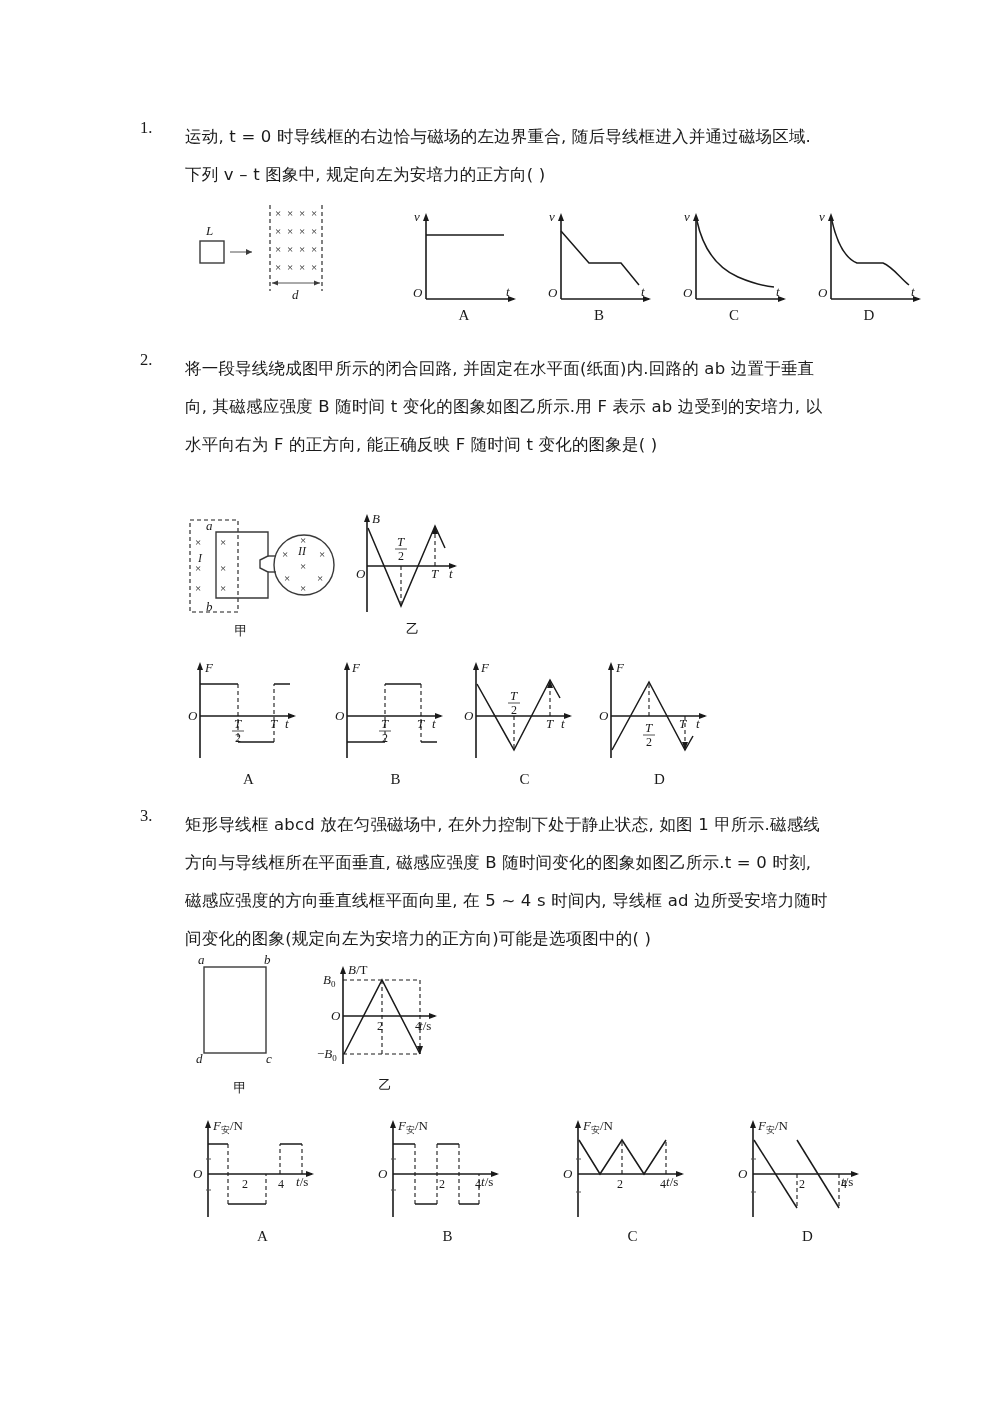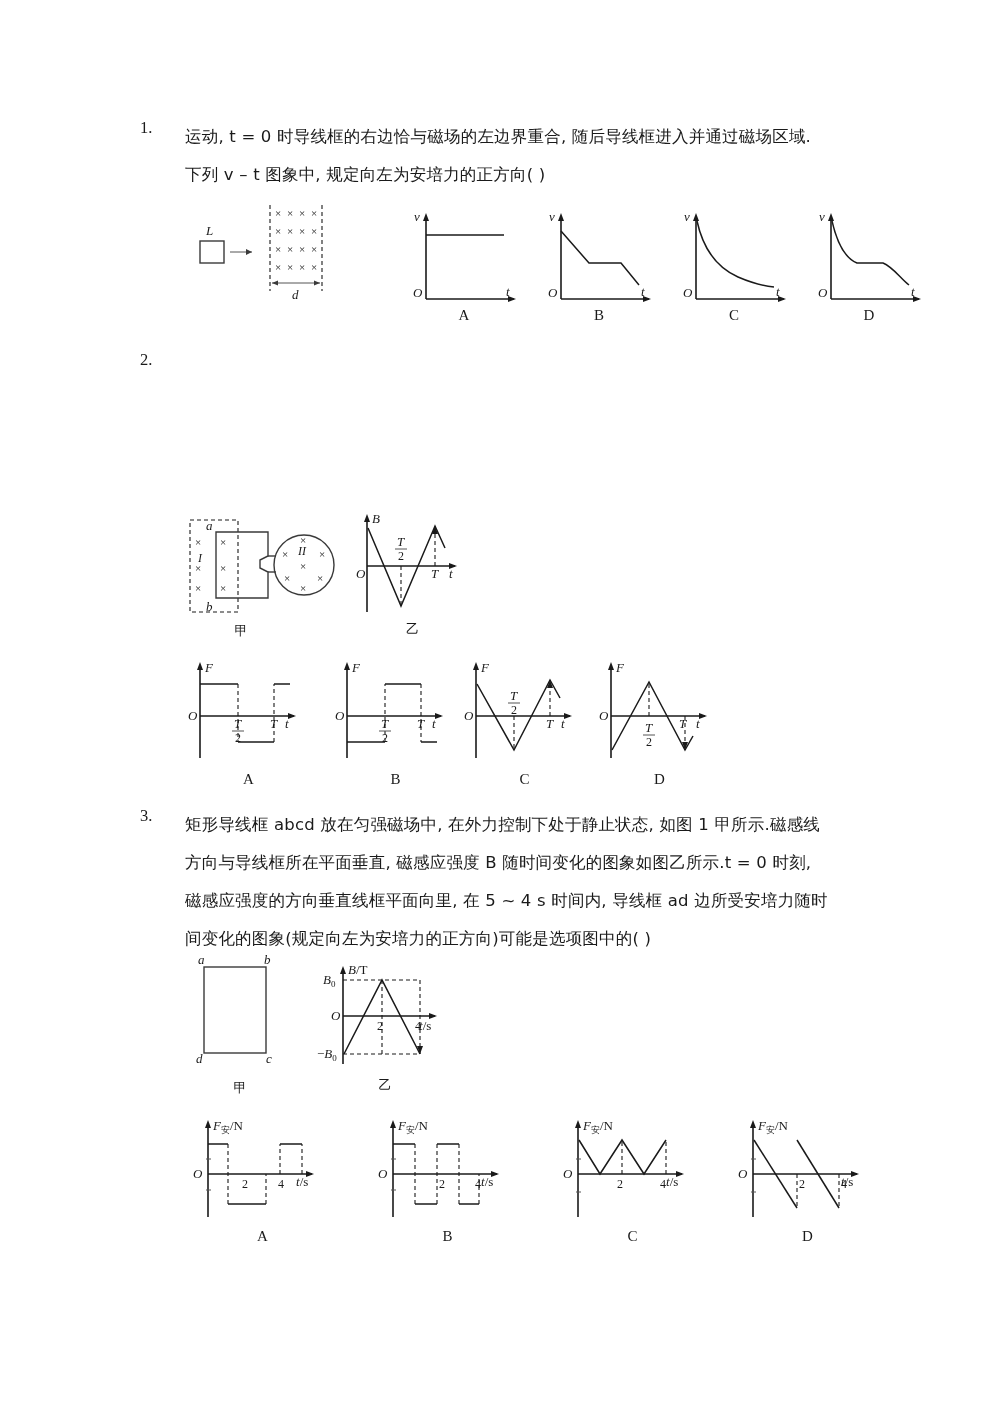--- a/index.html
+++ b/index.html
@@ -157,20 +157,23 @@
       <text class="lbl-i" x="6" y="14">v</text>
       <text class="lbl-i" x="98" y="89">t</text>
       <path class="curve" d="M19,14 C25,40 34,52 44,56 L70,56 C80,60 88,72 96,78"></path>
     </svg>
     <div class="optlabel" style="width:112px;">D</div>
   </div>
 
   <div class="q" style="top:350px;">
     <div class="q-num">2.</div>
     <div class="q-body">
+      <div class="q-line">将一段导线绕成图甲所示的闭合回路, 并固定在水平面(纸面)内.回路的 ab 边置于垂直</div>
+      <div class="q-line">向, 其磁感应强度 B 随时间 t 变化的图象如图乙所示.用 F 表示 ab 边受到的安培力, 以</div>
+      <div class="q-line">水平向右为 F 的正方向, 能正确反映 F 随时间 t 变化的图象是(      )</div>
     </div>
   </div>
 
   <div class="fig" style="left:186px; top:510px;">
     <svg width="165" height="112" viewBox="0 0 165 112">
 
       <rect class="dash" x="4" y="10" width="48" height="92"></rect>
 
       <path class="boxline" d="M30,22 L82,22 L82,46 L74,50 L74,58 L82,62 L82,88 L30,88 Z"></path>
 

